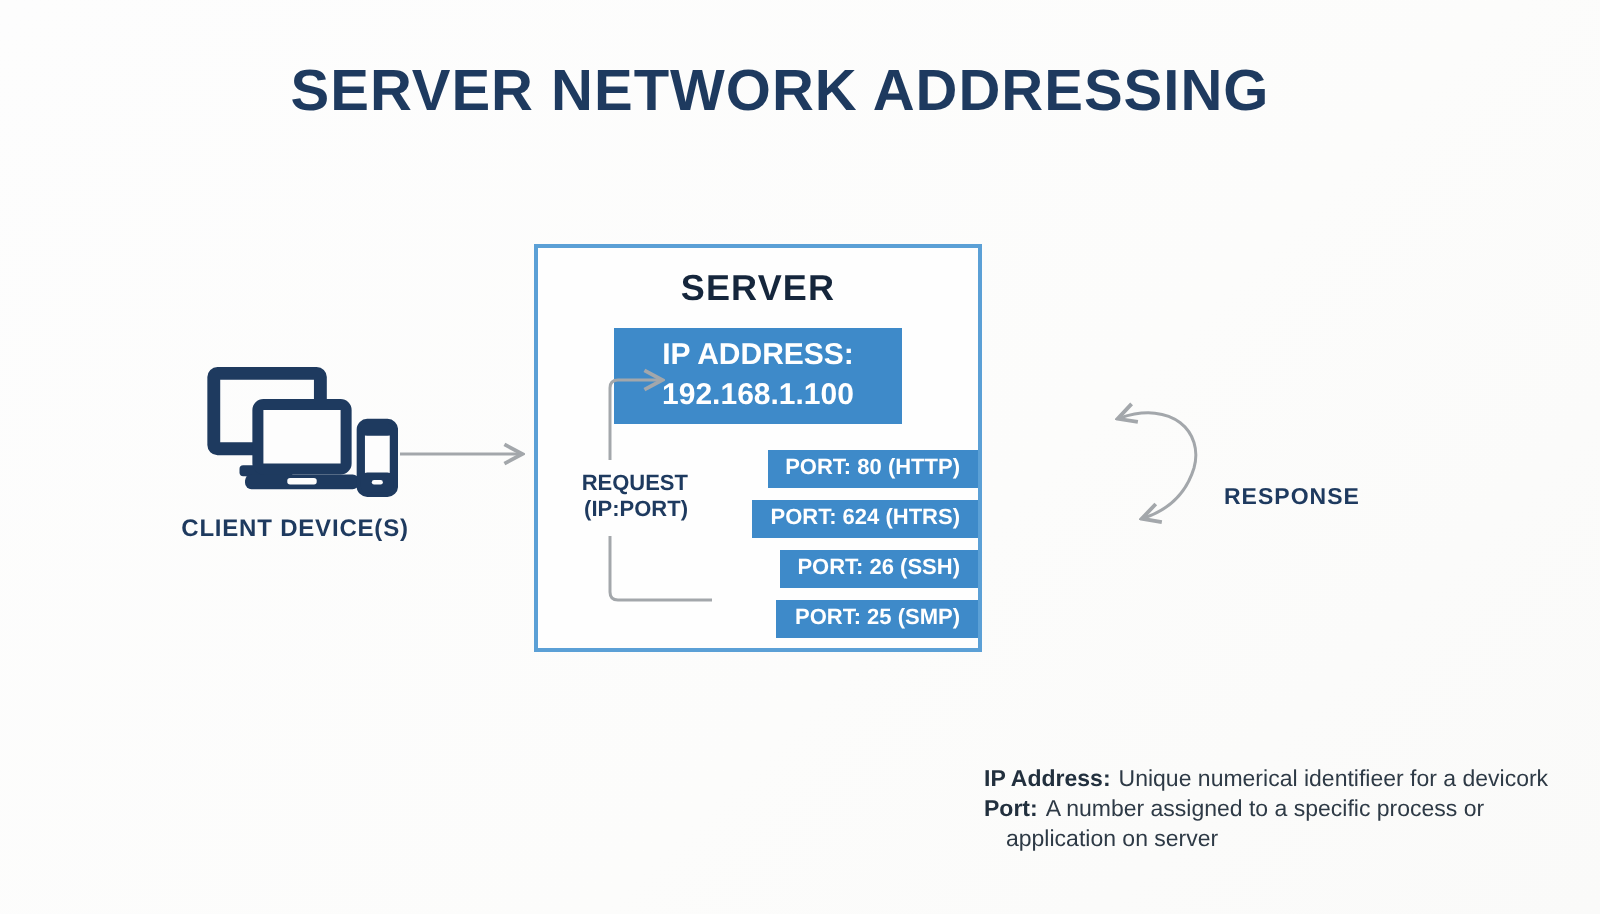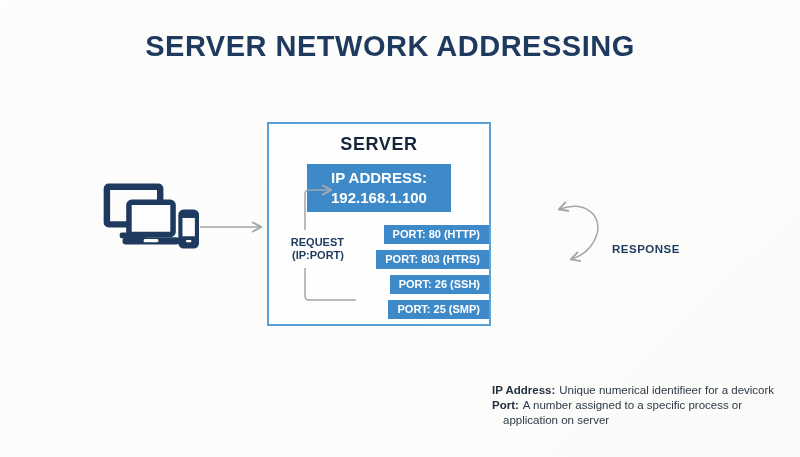--- a/index.html
+++ b/index.html
@@ -91,39 +91,40 @@
 
     <rect x="28" y="21" width="48" height="35" rx="3" fill="#fdfdfd" stroke="#1e3a5f" stroke-width="6"></rect>
     <rect x="21" y="59" width="62" height="8" rx="3.5" fill="#1e3a5f"></rect>
     <rect x="44" y="61" width="16" height="3.5" rx="1.5" fill="#fdfdfd"></rect>
 
     <rect x="84" y="31" width="18" height="38" rx="3.5" fill="#fdfdfd" stroke="#1e3a5f" stroke-width="4.5"></rect>
     <rect x="84" y="58" width="18" height="11" rx="3.5" fill="#1e3a5f"></rect>
     <rect x="84" y="31" width="18" height="7" rx="3.5" fill="#1e3a5f"></rect>
     <rect x="90" y="62" width="6" height="2.5" rx="1.2" fill="#fdfdfd"></rect>
   </svg>
+  <div class="client-label">CLIENT DEVICE(S)</div>
 
   <svg class="req-arrow" viewBox="0 0 70 14" aria-hidden="true">
     <defs>
       <marker id="arrA" viewBox="0 0 10 10" refX="8" refY="5" markerWidth="8" markerHeight="8" orient="auto">
         <path d="M1.5 1 L9 5 L1.5 9" fill="none" stroke="#a3a7ab" stroke-width="1.6"></path>
       </marker>
     </defs>
     <line x1="2" y1="7" x2="62" y2="7" stroke="#a3a7ab" stroke-width="1.5" marker-end="url(#arrA)"></line>
   </svg>
 
   <div class="server-box">
     <div class="server-title">SERVER</div>
     <div class="ip-box">
       <div>IP ADDRESS:</div>
       <div>192.168.1.100</div>
     </div>
     <div class="ports">
       <div class="port-box">PORT: 80 (HTTP)</div>
-      <div class="port-box">PORT: 803 (HTRS)</div>
+      <div class="port-box">PORT: 624 (HTRS)</div>
       <div class="port-box">PORT: 26 (SSH)</div>
       <div class="port-box">PORT: 25 (SMP)</div>
     </div>
   </div>
 
   <svg class="req-bracket" viewBox="0 0 80 126" aria-hidden="true">
     <defs>
       <marker id="arrB" viewBox="0 0 10 10" refX="8" refY="5" markerWidth="8" markerHeight="8" orient="auto">
         <path d="M1.5 1 L9 5 L1.5 9" fill="none" stroke="#a3a7ab" stroke-width="1.6"></path>
       </marker>

